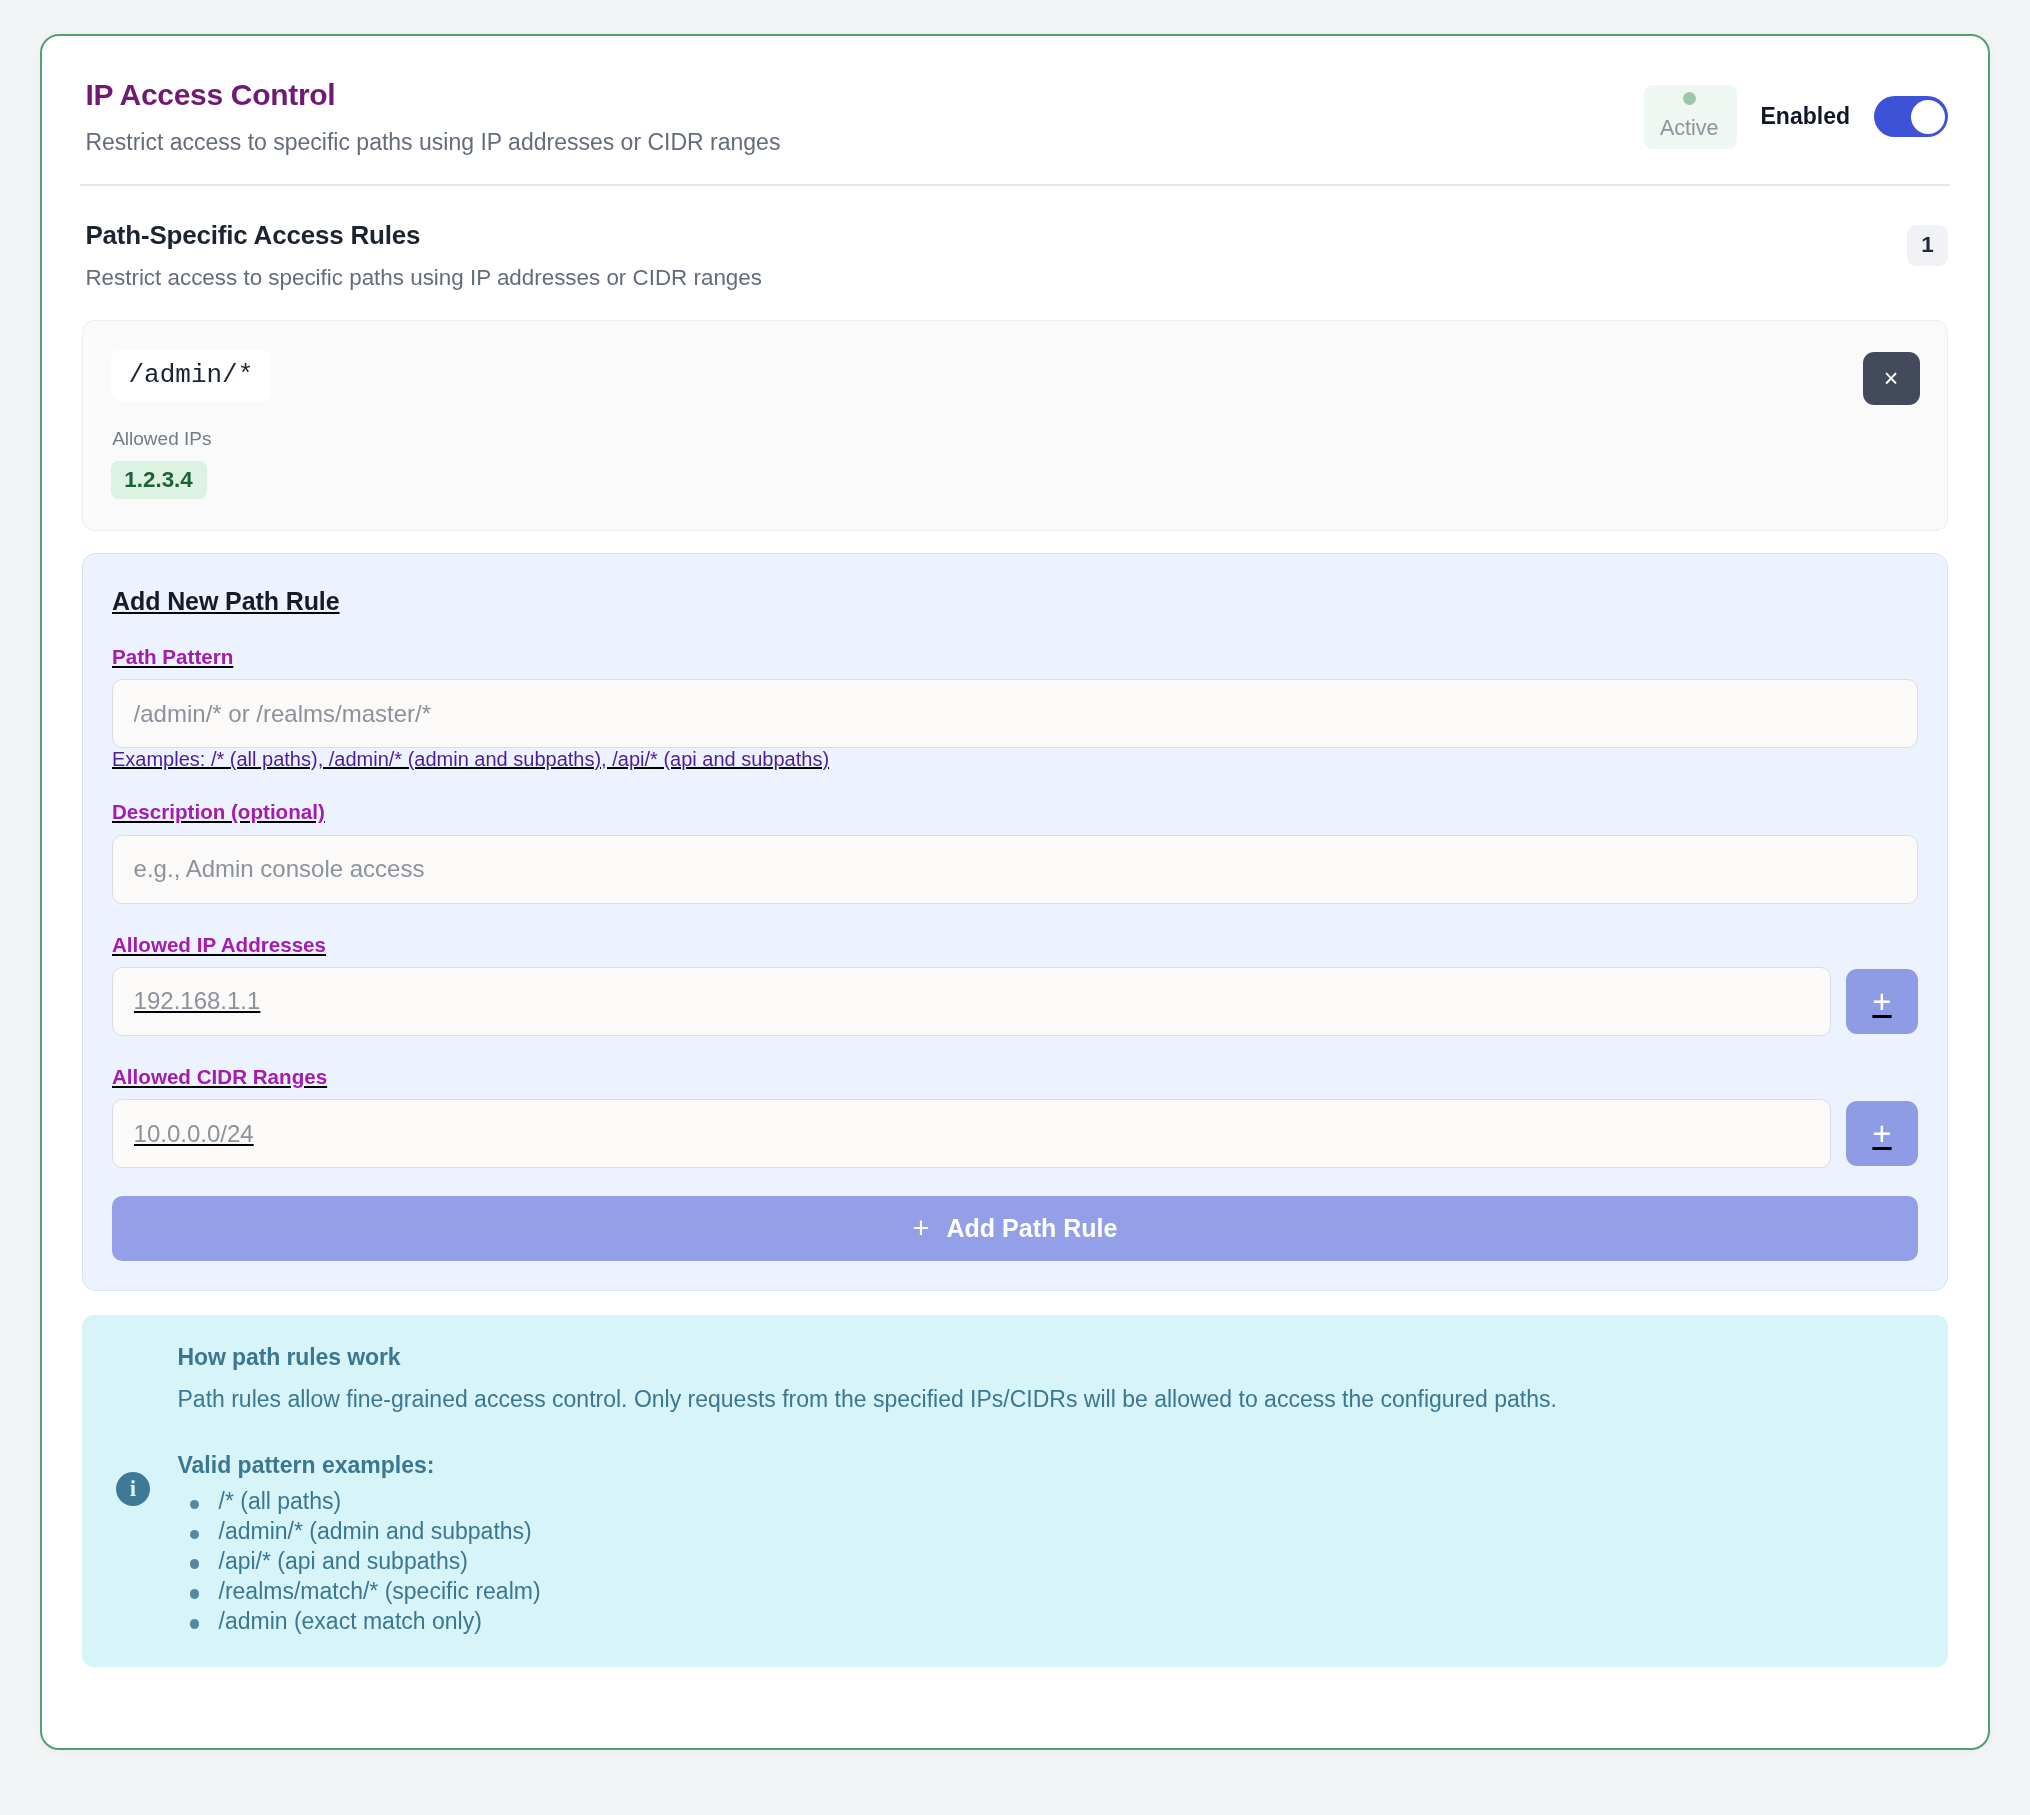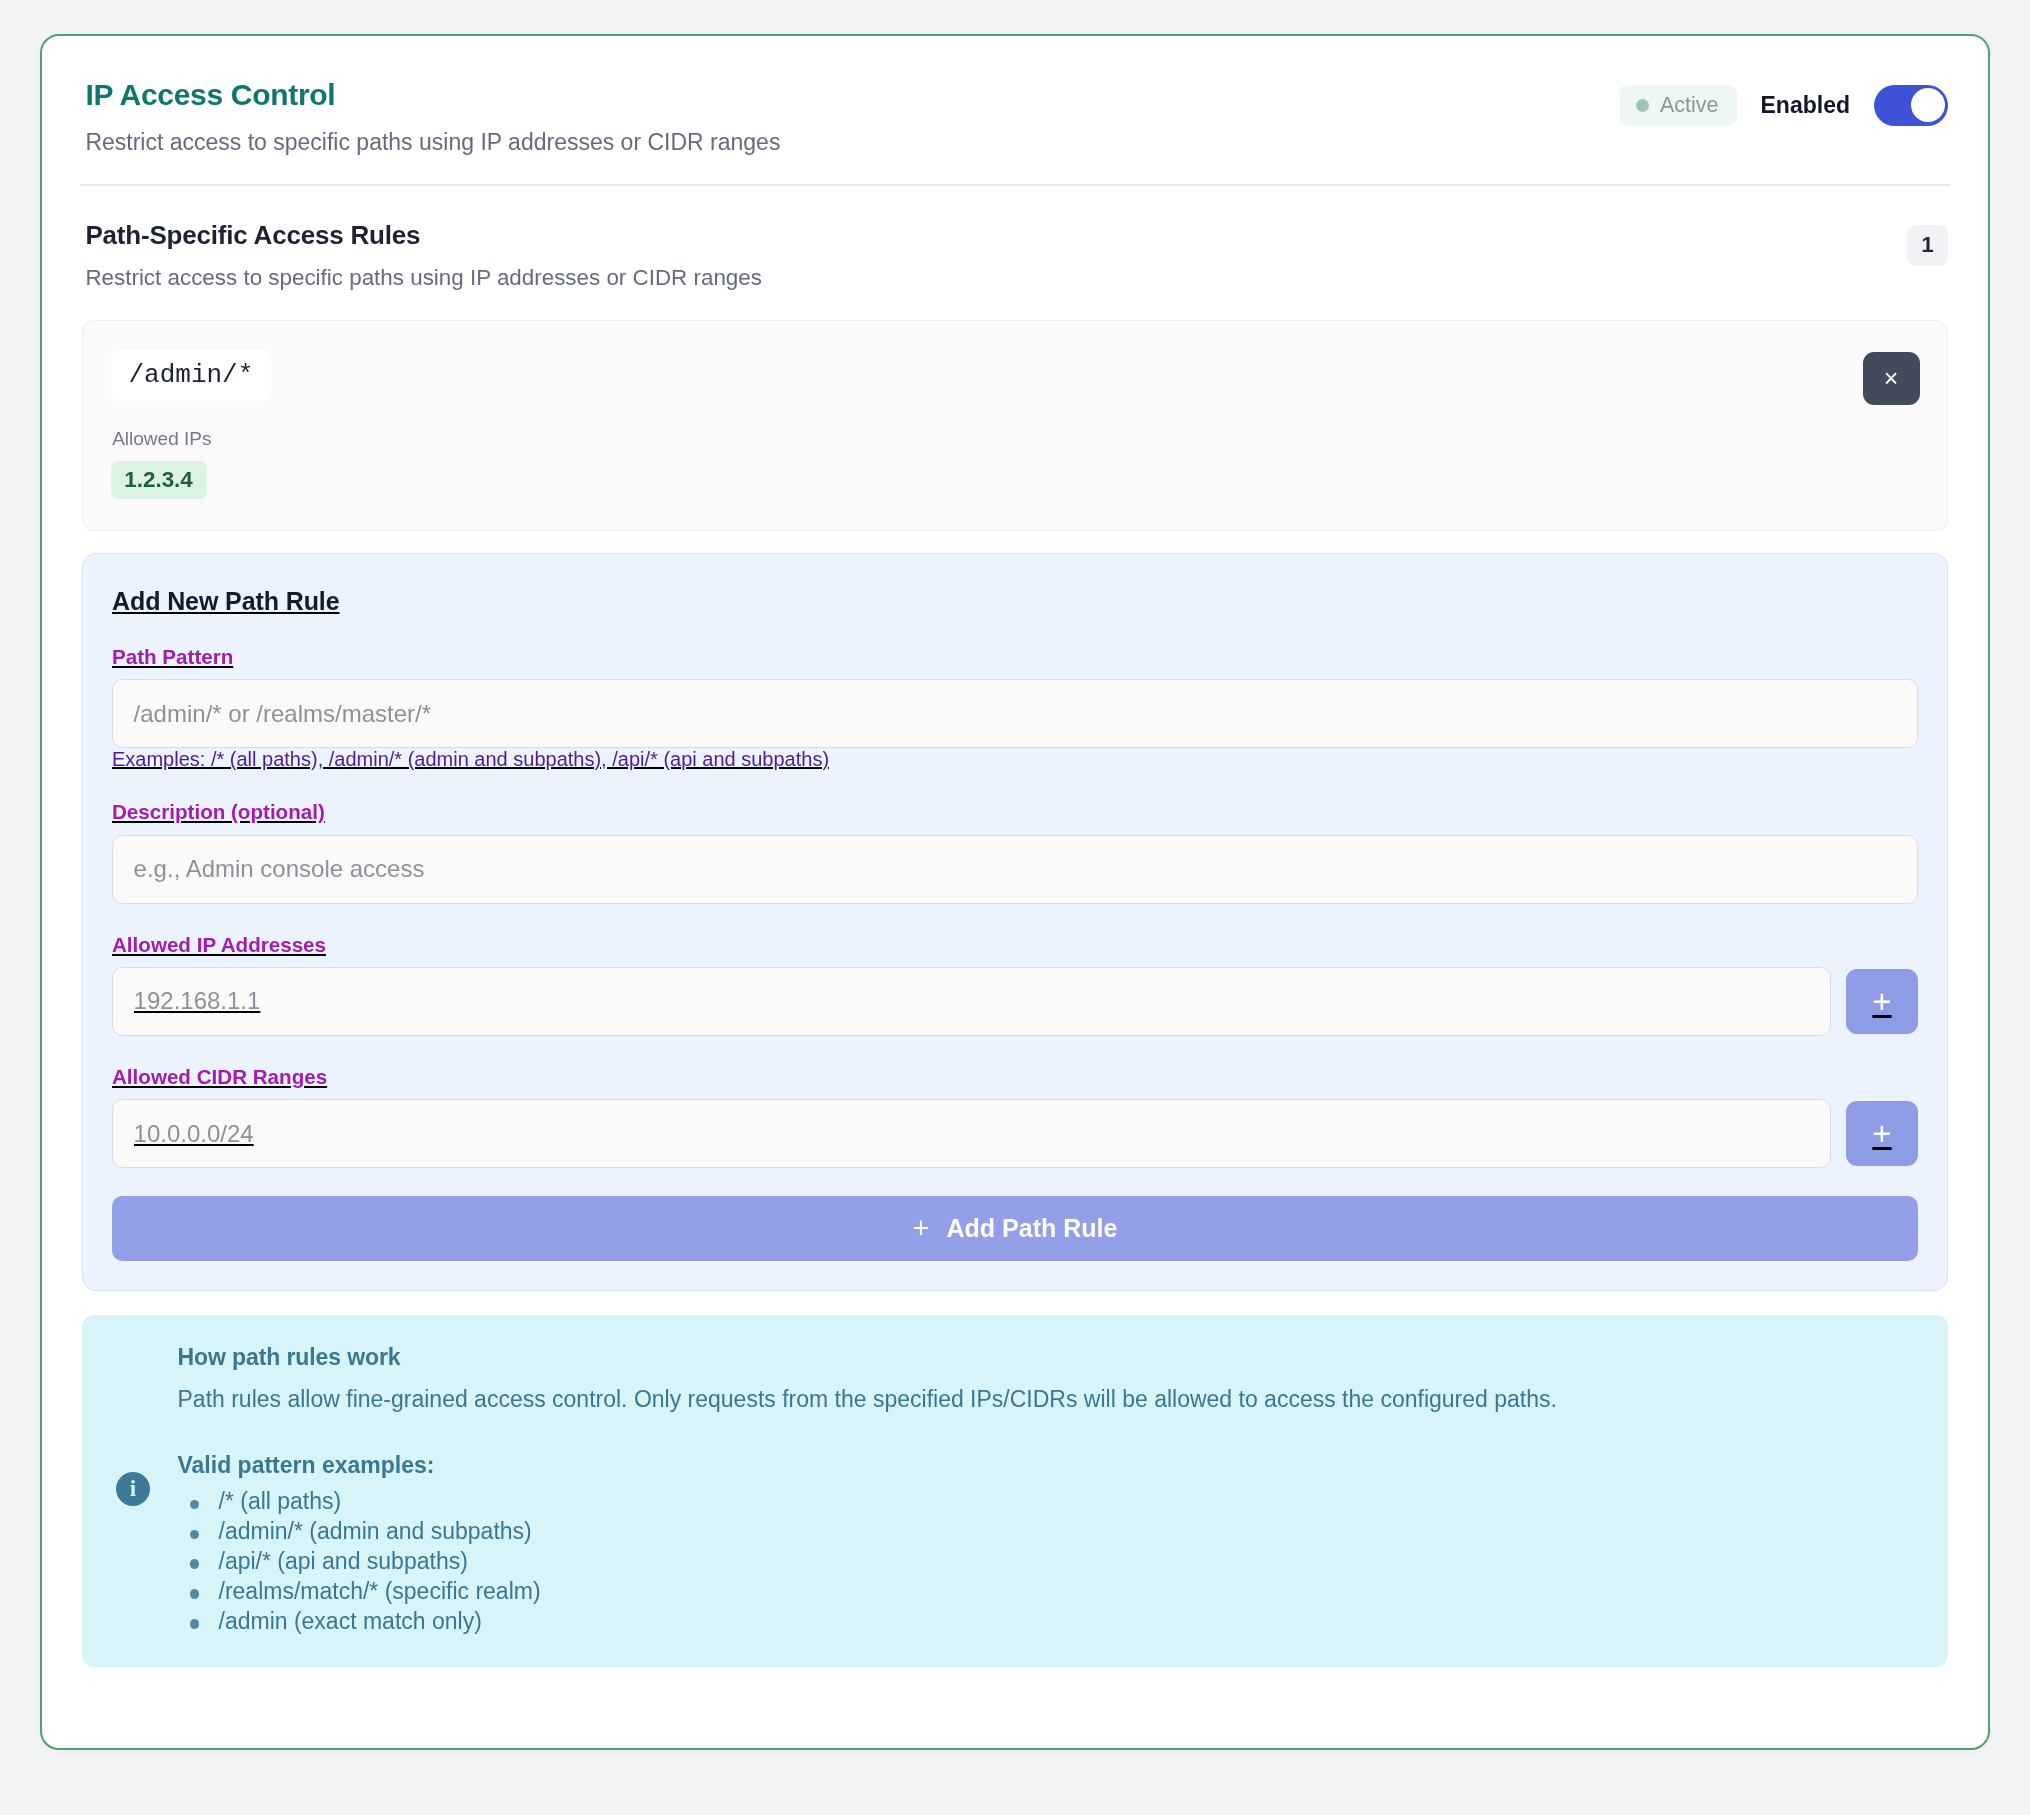--- a/index.html
+++ b/index.html
@@ -36,21 +36,21 @@
     padding-top: 40px;
     padding-bottom: 26px;
     display: flex;
     align-items: flex-start;
     justify-content: space-between;
   }
   .header-left { padding-left: 3.4px; }
   .card-title {
     font-size: 30px;
     font-weight: 700;
-    color: #0f766e;
+    color: #701a75;
     letter-spacing: -0.3px;
     line-height: 1.25;
   }
   .card-subtitle {
     margin-top: 14.6px;
     font-size: 23px;
     color: #646c7c;
     line-height: 1.3;
   }
 
@@ -60,20 +60,21 @@
     gap: 24px;
     padding-top: 8.6px;
   }
   .status-pill {
     display: inline-flex;
     align-items: center;
     gap: 11.2px;
     background: #eef7f1;
     border-radius: 8.6px;
     padding: 7.7px 18px 7.7px 15.5px;
+    flex-direction: column;
   }
   .status-dot {
     width: 13px; height: 13px;
     border-radius: 50%;
     background: #9cc7ad;
     display: block;
   }
   .status-text {
     font-size: 21.5px;
     color: #8d949c;

